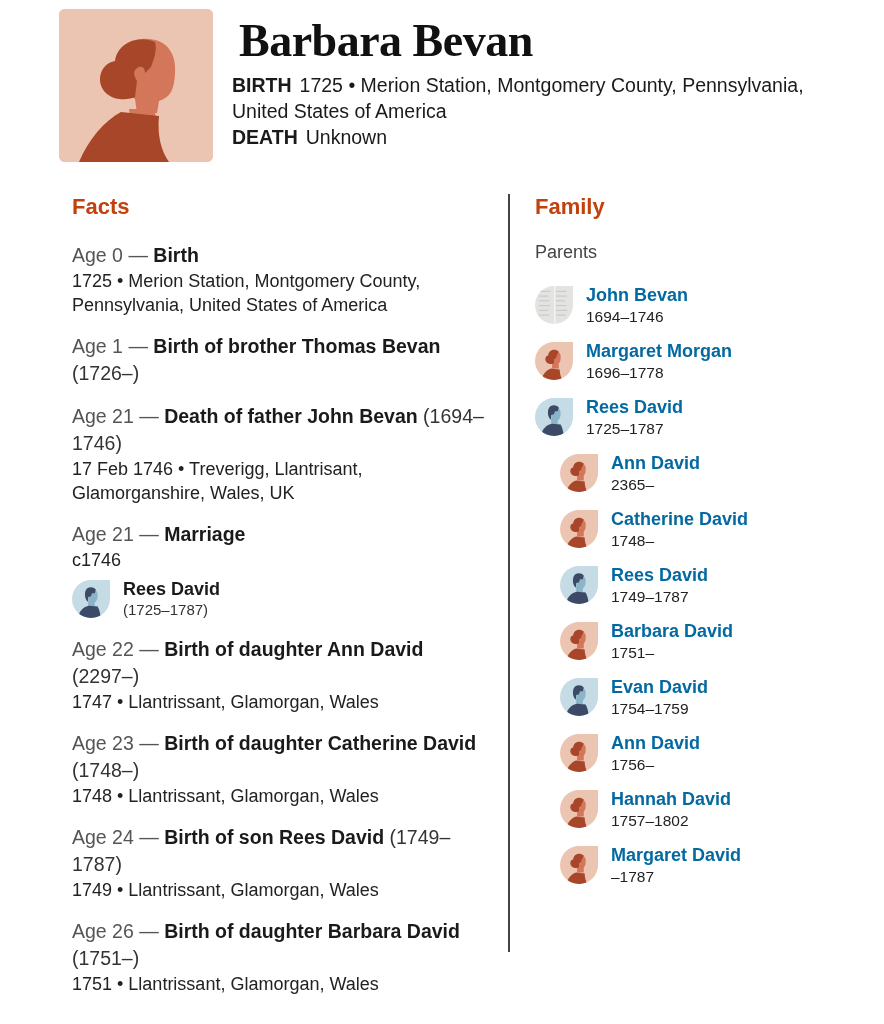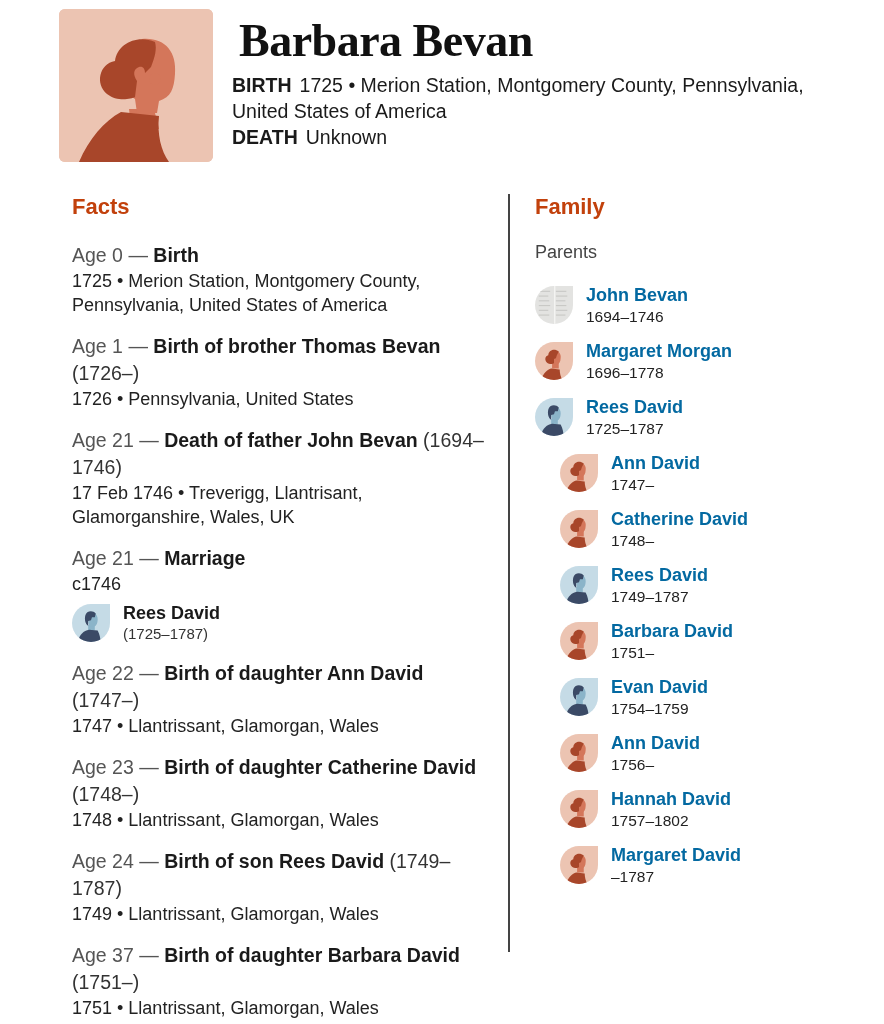--- a/index.html
+++ b/index.html
@@ -69,21 +69,20 @@
 
 <div class="facts">
   <div class="section-title">Facts</div>
   <div id="facts-list">
       <div class="fact">
         <div class="fact-head"><span>Age 0 — </span><b>Birth</b></div>
         <div class="fact-detail">1725 • Merion Station, Montgomery County, Pennsylvania, United States of America</div>
       </div>
       <div class="fact">
         <div class="fact-head"><span>Age 1 — </span><b>Birth of brother Thomas Bevan</b><span class="yrs"> (1726–)</span></div>
-        <div class="fact-detail">1726 • Pennsylvania, United States</div>
       </div>
       <div class="fact">
         <div class="fact-head"><span>Age 21 — </span><b>Death of father John Bevan</b><span class="yrs"> (1694–1746)</span></div>
         <div class="fact-detail">17 Feb 1746 • Treverigg, Llantrisant, Glamorganshire, Wales, UK</div>
       </div>
       <div class="fact">
         <div class="fact-head"><span>Age 21 — </span><b>Marriage</b></div>
         <div class="fact-detail">c1746</div>
         <div class="spouse-row">
           <div class="av">
@@ -95,33 +94,33 @@
       <path d="M6 40 C8 32 12 28 18 27 L27 28 C29 32 30 36 30 40 Z" fill="#3b4a66"></path>
             </svg>
           </div>
           <div>
             <div class="spouse-name">Rees David</div>
             <div class="spouse-yrs">(1725–1787)</div>
           </div>
         </div>
       </div>
       <div class="fact">
-        <div class="fact-head"><span>Age 22 — </span><b>Birth of daughter Ann David</b><span class="yrs"> (1747–)</span></div>
+        <div class="fact-head"><span>Age 22 — </span><b>Birth of daughter Ann David</b><span class="yrs"> (2297–)</span></div>
         <div class="fact-detail">1747 • Llantrissant, Glamorgan, Wales</div>
       </div>
       <div class="fact">
         <div class="fact-head"><span>Age 23 — </span><b>Birth of daughter Catherine David</b><span class="yrs"> (1748–)</span></div>
         <div class="fact-detail">1748 • Llantrissant, Glamorgan, Wales</div>
       </div>
       <div class="fact">
         <div class="fact-head"><span>Age 24 — </span><b>Birth of son Rees David</b><span class="yrs"> (1749–1787)</span></div>
         <div class="fact-detail">1749 • Llantrissant, Glamorgan, Wales</div>
       </div>
       <div class="fact">
-        <div class="fact-head"><span>Age 37 — </span><b>Birth of daughter Barbara David</b><span class="yrs"> (1751–)</span></div>
+        <div class="fact-head"><span>Age 26 — </span><b>Birth of daughter Barbara David</b><span class="yrs"> (1751–)</span></div>
         <div class="fact-detail">1751 • Llantrissant, Glamorgan, Wales</div>
       </div>
     </div>
 </div>
 
 <div class="divider"></div>
 
 <div class="family">
   <div class="section-title">Family</div>
   <div class="subhead">Parents</div>
@@ -189,21 +188,21 @@
           <svg viewBox="0 0 40 40">
             <rect width="40" height="40" fill="#ecc4b2"></rect>
     <path d="M18 22 L25 22 L25 28 L18 28 Z" fill="#d4765a"></path>
     <path d="M19 9 C24 8 28 12 27 17 C27 21 25 23 23 24 L19 23 Z" fill="#d4765a"></path>
     <path d="M25 10 C20 6 14 9 14 14 C10 15 10 20 13 22 C16 24 19 23 20 22 L20 18 L22 17 L23 14 Z" fill="#a8462a"></path>
     <path d="M6 40 C9 33 13 29 17 28 L26 29 C26 33 27 37 29 40 Z" fill="#a8462a"></path>
           </svg>
         </div>
         <div>
           <div class="pname">Ann David</div>
-          <div class="pyrs">1747–</div>
+          <div class="pyrs">2365–</div>
         </div>
       </div>
       <div class="person child">
         <div class="av">
           <svg viewBox="0 0 40 40">
             <rect width="40" height="40" fill="#ecc4b2"></rect>
     <path d="M18 22 L25 22 L25 28 L18 28 Z" fill="#d4765a"></path>
     <path d="M19 9 C24 8 28 12 27 17 C27 21 25 23 23 24 L19 23 Z" fill="#d4765a"></path>
     <path d="M25 10 C20 6 14 9 14 14 C10 15 10 20 13 22 C16 24 19 23 20 22 L20 18 L22 17 L23 14 Z" fill="#a8462a"></path>
     <path d="M6 40 C9 33 13 29 17 28 L26 29 C26 33 27 37 29 40 Z" fill="#a8462a"></path>

